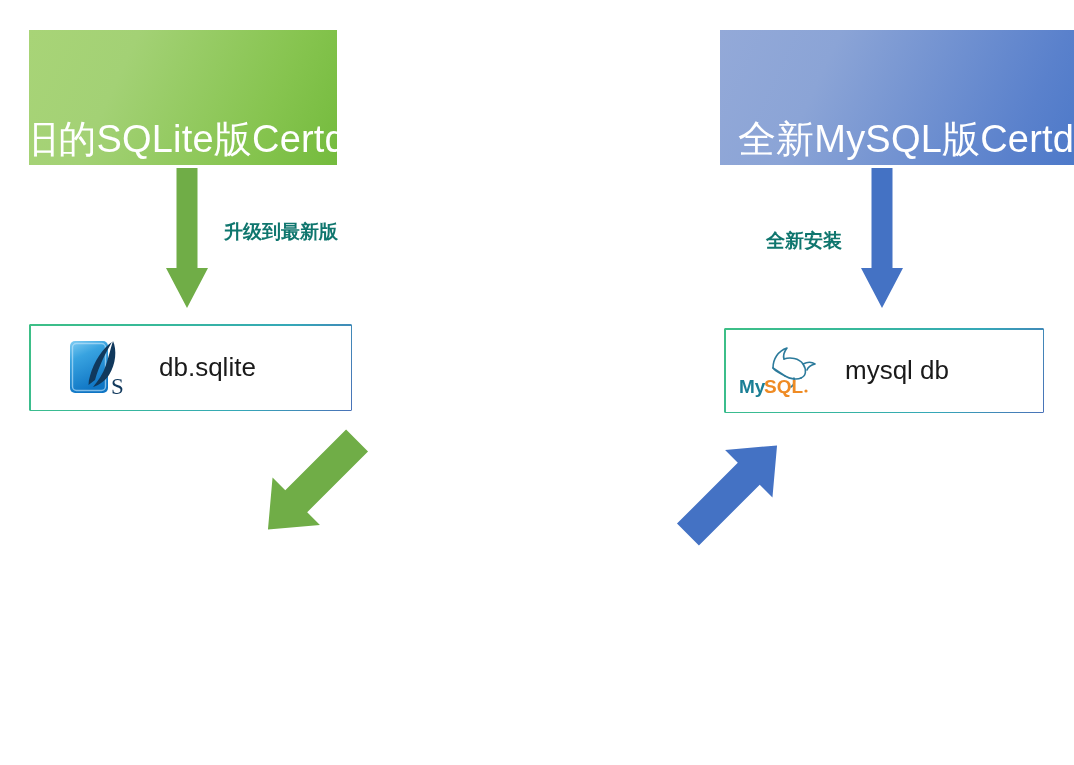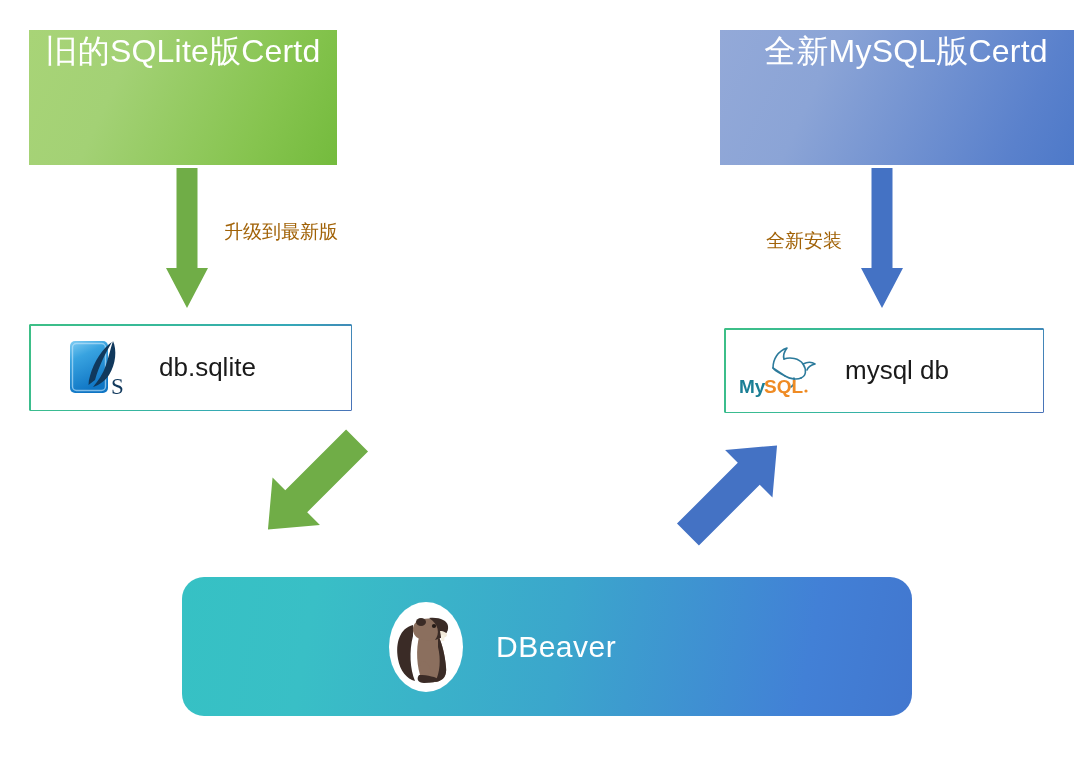--- a/index.html
+++ b/index.html
@@ -16,24 +16,24 @@
     width: 1074px;
     height: 765px;
     background: #ffffff;
     overflow: hidden;
   }
 
   
   .src-box {
     position: absolute;
     display: flex;
-    align-items: flex-start;
+    align-items: flex-end;
     justify-content: center;
     color: #ffffff;
-    font-size: 32px;
+    font-size: 38px;
     letter-spacing: 0.2px;
     white-space: nowrap;
     user-select: none;
   }
   #box-old-certd {
     left: 29px;
     top: 30px;
     width: 308px;
     height: 135px;
     background: linear-gradient(115deg, #a8d477 0%, #a3d175 30%, #86c44f 75%, #74bb3d 100%);
@@ -76,23 +76,23 @@
   #arrow-mysql-to-dbeaver {
     left: 665px;
     top: 425px;
     width: 135px;
     height: 130px;
   }
 
   
   .arrow-label {
     position: absolute;
-    color: #a16207;
+    color: #0f766e;
     font-size: 19px;
-    font-weight: normal;
+    font-weight: bold;
     white-space: nowrap;
     user-select: none;
   }
   #label-upgrade { left: 224px; top: 219px; }
   #label-install { left: 766px; top: 228px; }
 
   
   .db-box {
     position: absolute;
     background: #ffffff;
@@ -249,46 +249,14 @@
       <polygon points="52,2 83,2 83,88 101,88 67.5,128 34,88 52,88" fill="#70ad47"></polygon>
     </g>
   </svg>
 
   <svg class="arrow-d" id="arrow-mysql-to-dbeaver" viewBox="0 0 135 130">
     <g transform="rotate(45 67.5 65)">
       <polygon points="52,128 83,128 83,42 101,42 67.5,2 34,42 52,42" fill="#4472c4"></polygon>
     </g>
   </svg>
 
-  <div id="box-dbeaver">
-    <div id="dbeaver-logo">
-      <svg viewBox="0 0 76 92" width="76" height="92">
-        <ellipse cx="38" cy="46" rx="37" ry="45" fill="#ffffff"></ellipse>
-
-        <path d="M25 24 C12 27 7 42 10 58 C12 70 19 78 27 80 C22 68 21 50 25 35 Z" fill="#3a2b26"></path>
-
-        <path d="M33 30 C28 42 28 60 32 74 C34 80 40 82 47 81 C56 80 59 74 58 66
-                 C57 54 54 42 50 34 C46 27 38 25 33 30 Z" fill="#8b6f5e"></path>
-
-        <path d="M50 34 C54 42 57 54 58 66 C59 74 56 80 47 81
-                 C52 72 53 58 50 46 Z" fill="#3a2b26"></path>
-
-        <path d="M34 18 C26 20 23 27 26 33 C29 39 38 41 47 39 C56 37 61 31 59 25
-                 C57 19 44 16 34 18 Z" fill="#8b6f5e"></path>
-
-        <path d="M41 17 C51 16 59 19 60 25 C61 31 56 37 47 39 C52 33 51 23 41 17 Z" fill="#3a2b26"></path>
-
-        <ellipse cx="33" cy="21" rx="5" ry="4" fill="#3a2b26"></ellipse>
-
-        <circle cx="46" cy="25" r="2.1" fill="#241a16"></circle>
-
-        <path d="M52 30 C56 30 59 32 59 34 C59 36 56 37 53 36 Z" fill="#f2e9da"></path>
-        <rect x="53" y="34" width="3.4" height="6" rx="1" fill="#f7f1e4"></rect>
-
-        <path d="M34 60 C31 64 31 70 34 73 C37 75 41 74 42 70 C43 66 39 60 34 60 Z" fill="#8b6f5e"></path>
-
-        <path d="M31 74 C28 78 30 82 36 82 C43 82 48 81 52 79 C48 76 40 74 31 74 Z" fill="#3a2b26"></path>
-      </svg>
-    </div>
-    <span id="dbeaver-label">DBeaver</span>
-  </div>
 
 </div>
 
 </body></html>

